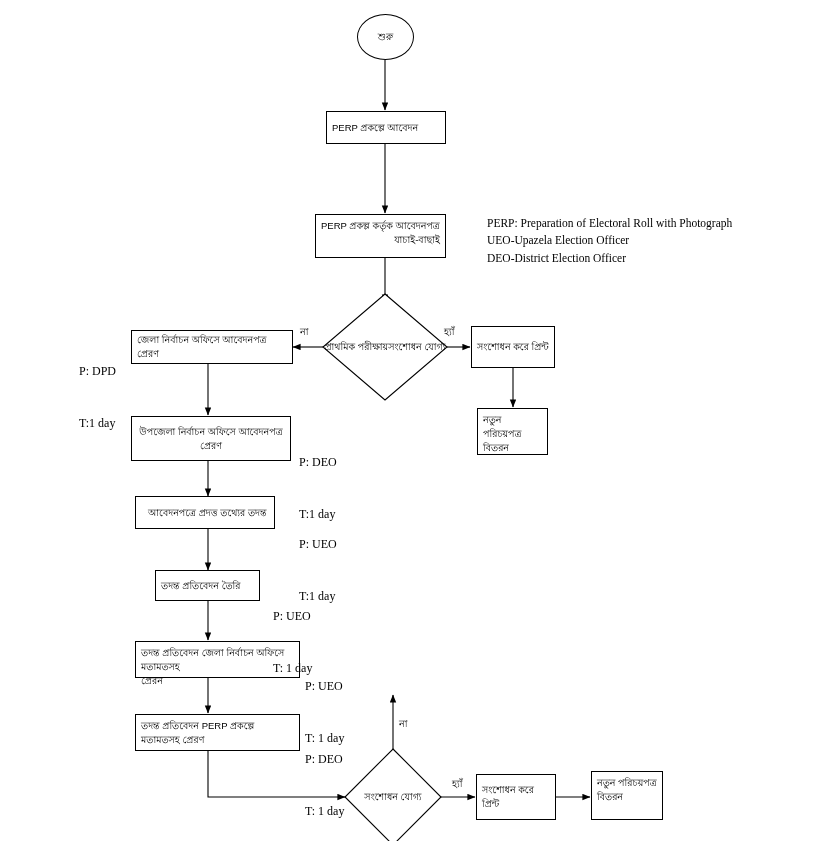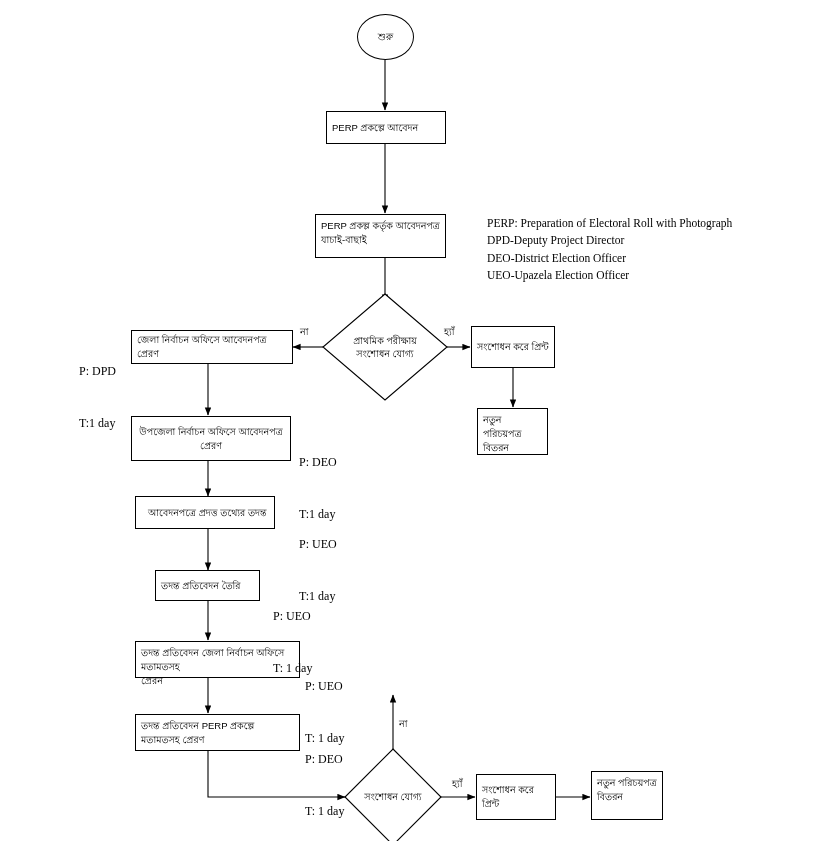--- a/index.html
+++ b/index.html
@@ -57,21 +57,21 @@
     top: 0;
     overflow: visible;
   }
   .diamond-label {
     position: absolute;
     left: 0;
     top: 0;
     width: 100%;
     height: 100%;
     display: flex;
-    flex-direction: column;
+    flex-direction: row;
     align-items: center;
     justify-content: center;
     text-align: center;
     font-size: 9.5px;
     line-height: 1.4;
     pointer-events: none;
   }
   .edge-label {
     position: absolute;
     font-size: 10.5px;
@@ -152,21 +152,21 @@
   </svg>
 
   <div class="terminator bn" style="left:357px; top:14px; width:57px; height:46px;">
     <span>শুরু</span>
   </div>
 
   <div class="node" style="left:326px; top:111px; width:120px; height:33px;">
     <span class="bn">PERP প্রকল্পে আবেদন</span>
   </div>
 
-  <div class="node top-text" style="left:315px; top:214px; width:131px; height:44px;">
+  <div class="node top-text" style="left:315px; top:214px; width:131px; height:44px;text-align:right;">
     <div>
       <div class="bn">PERP প্রকল্প কর্তৃক আবেদনপত্র</div>
       <div class="bn">যাচাই-বাছাই</div>
     </div>
   </div>
 
   <div class="diamond-wrap" style="left:323px; top:294px; width:124px; height:106px;">
     <svg width="124" height="106" viewBox="0 0 124 106" xmlns="http://www.w3.org/2000/svg">
       <polygon points="62,0 124,53 62,106 0,53" fill="#ffffff" stroke="#000000" stroke-width="1.1"></polygon>
     </svg>
@@ -185,23 +185,22 @@
 
   <div class="node top-text" style="left:477px; top:408px; width:71px; height:47px;">
     <div>
       <div class="bn">নতুন পরিচয়পত্র</div>
       <div class="bn">বিতরন</div>
     </div>
   </div>
 
   <div class="legend" style="left:487px; top:215px;">
     <div>PERP: Preparation of Electoral Roll with Photograph</div>
-    <div>DPD-Deputy Project Director</div>
+    <div>UEO-Upazela Election Officer</div>
     <div>DEO-District Election Officer</div>
-    <div>UEO-Upazela Election Officer</div>
   </div>
 
   <div class="node" style="left:131px; top:330px; width:162px; height:34px;">
     <span class="bn">জেলা নির্বাচন অফিসে আবেদনপত্র প্রেরণ</span>
   </div>
   <div class="side-note" style="left:79px; top:328px;">
     <div>P: DPD</div>
     <div>T:1 day</div>
   </div>
 

